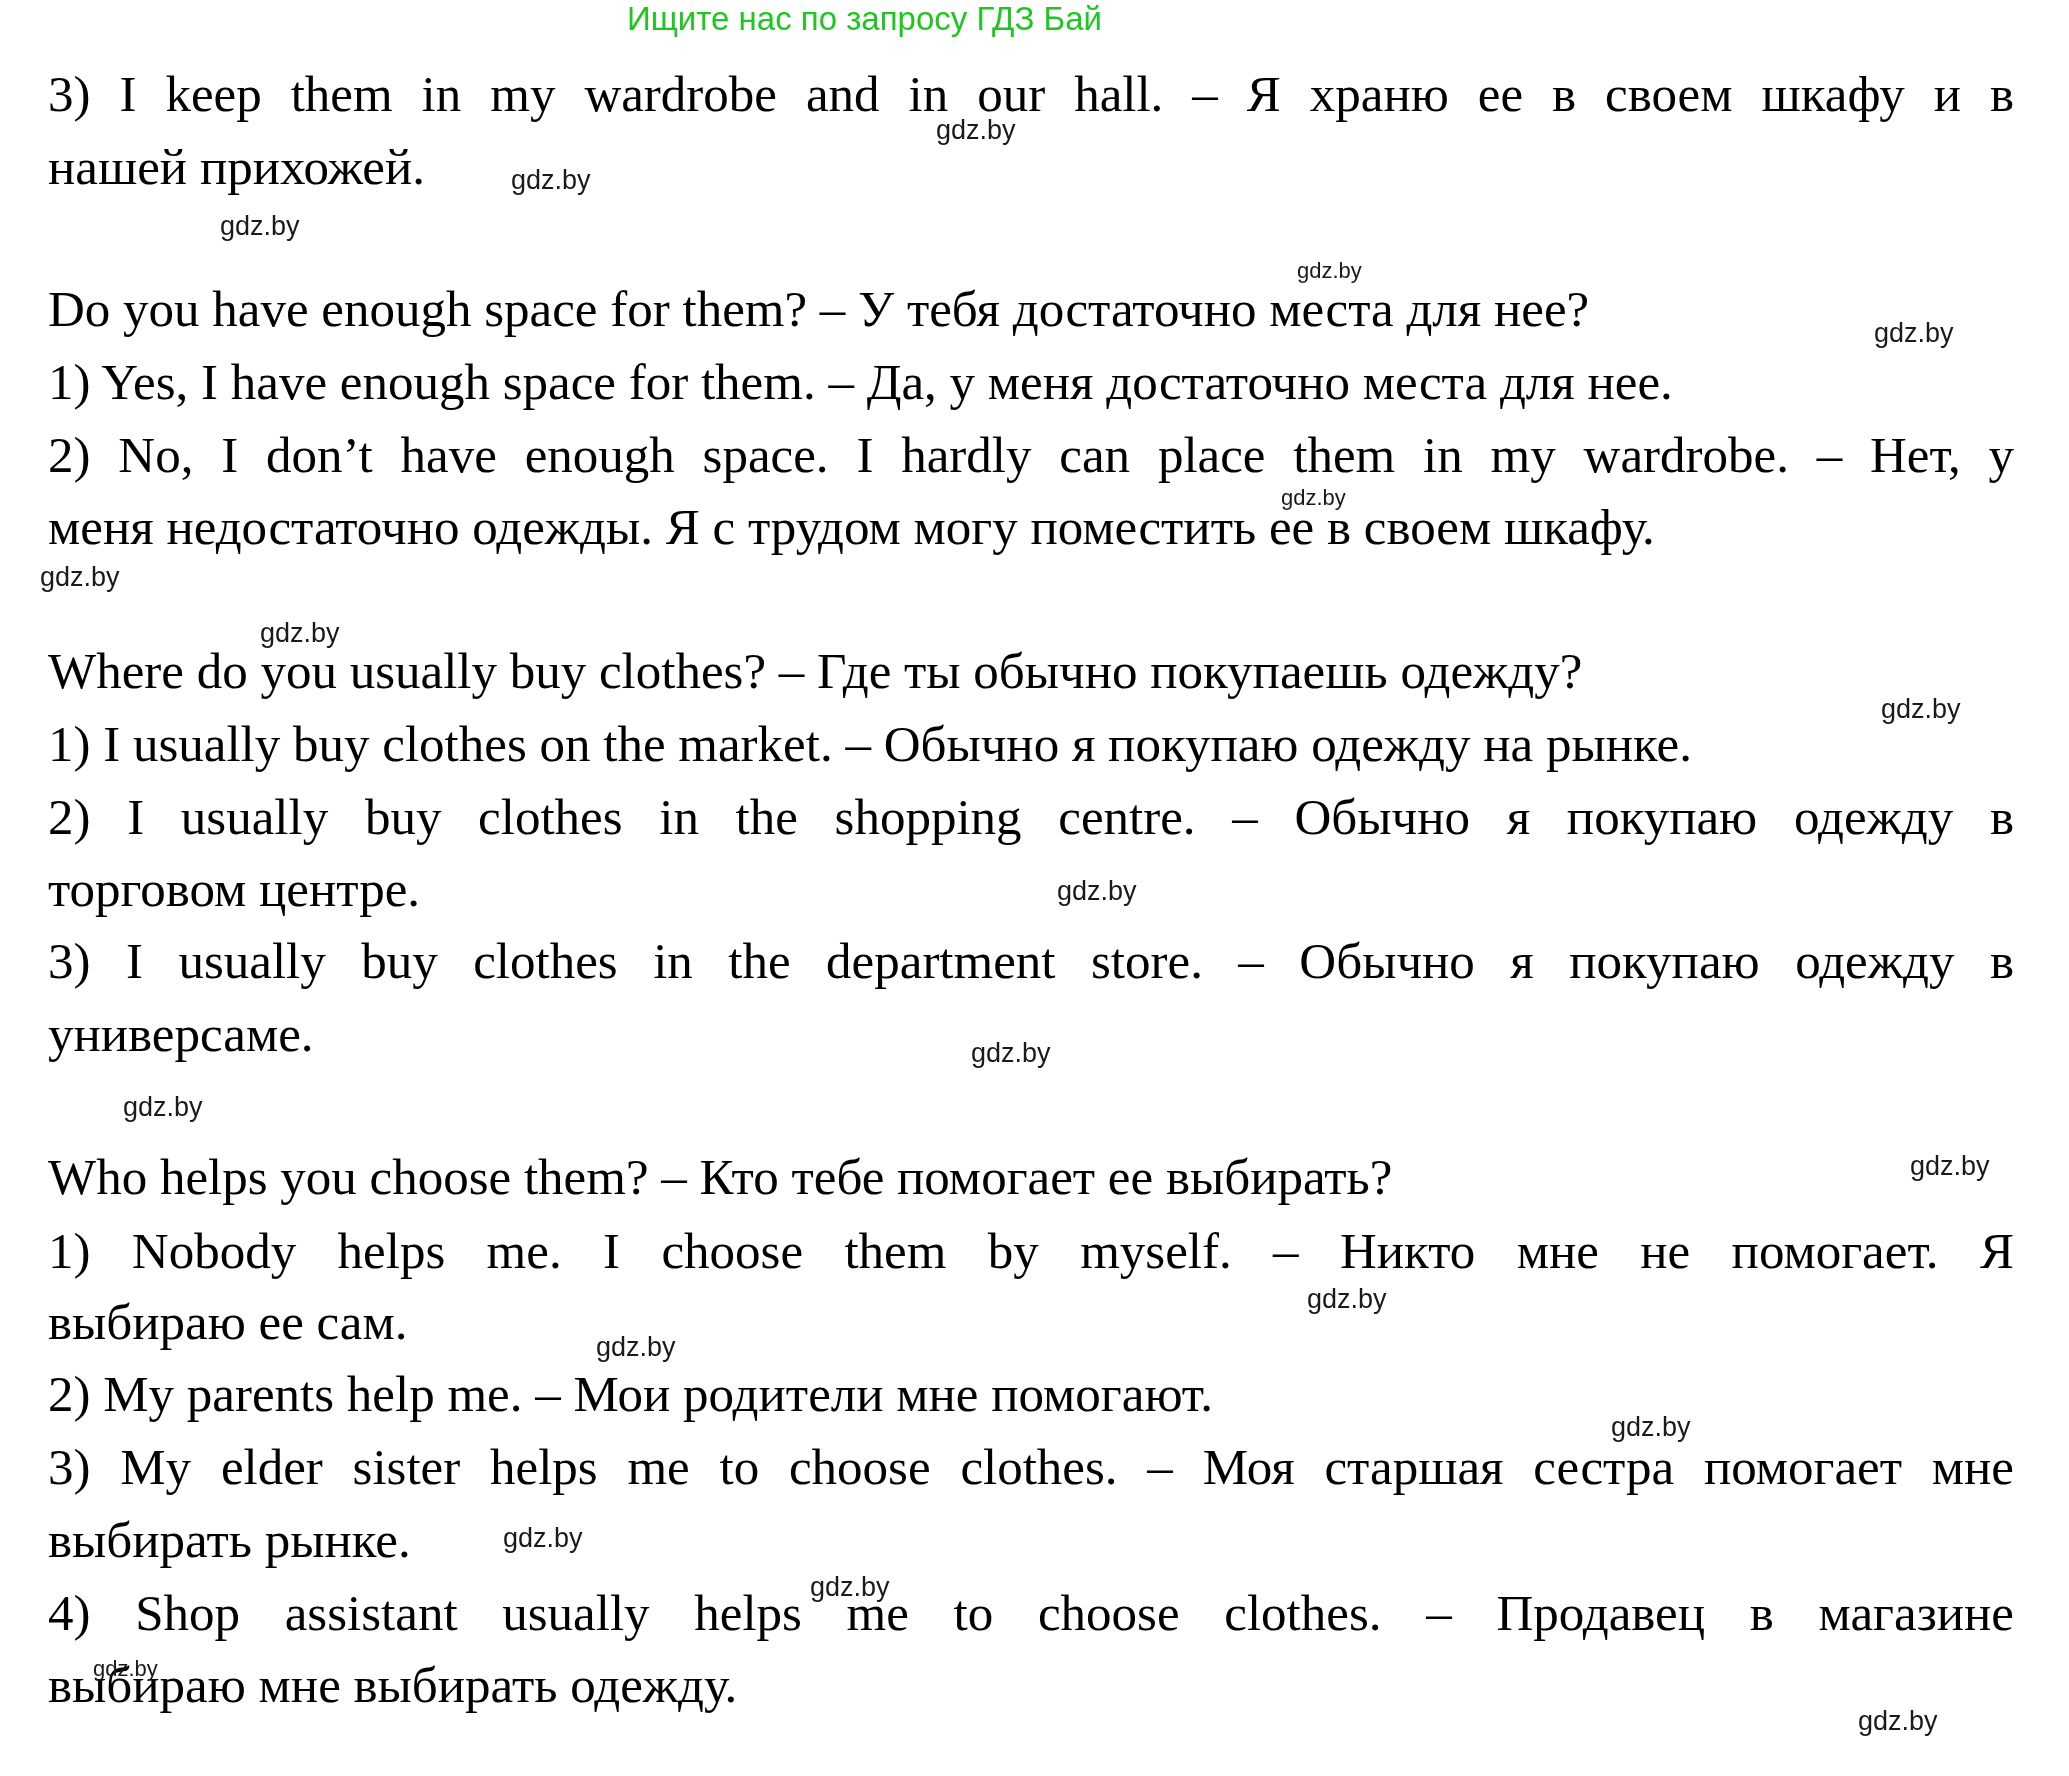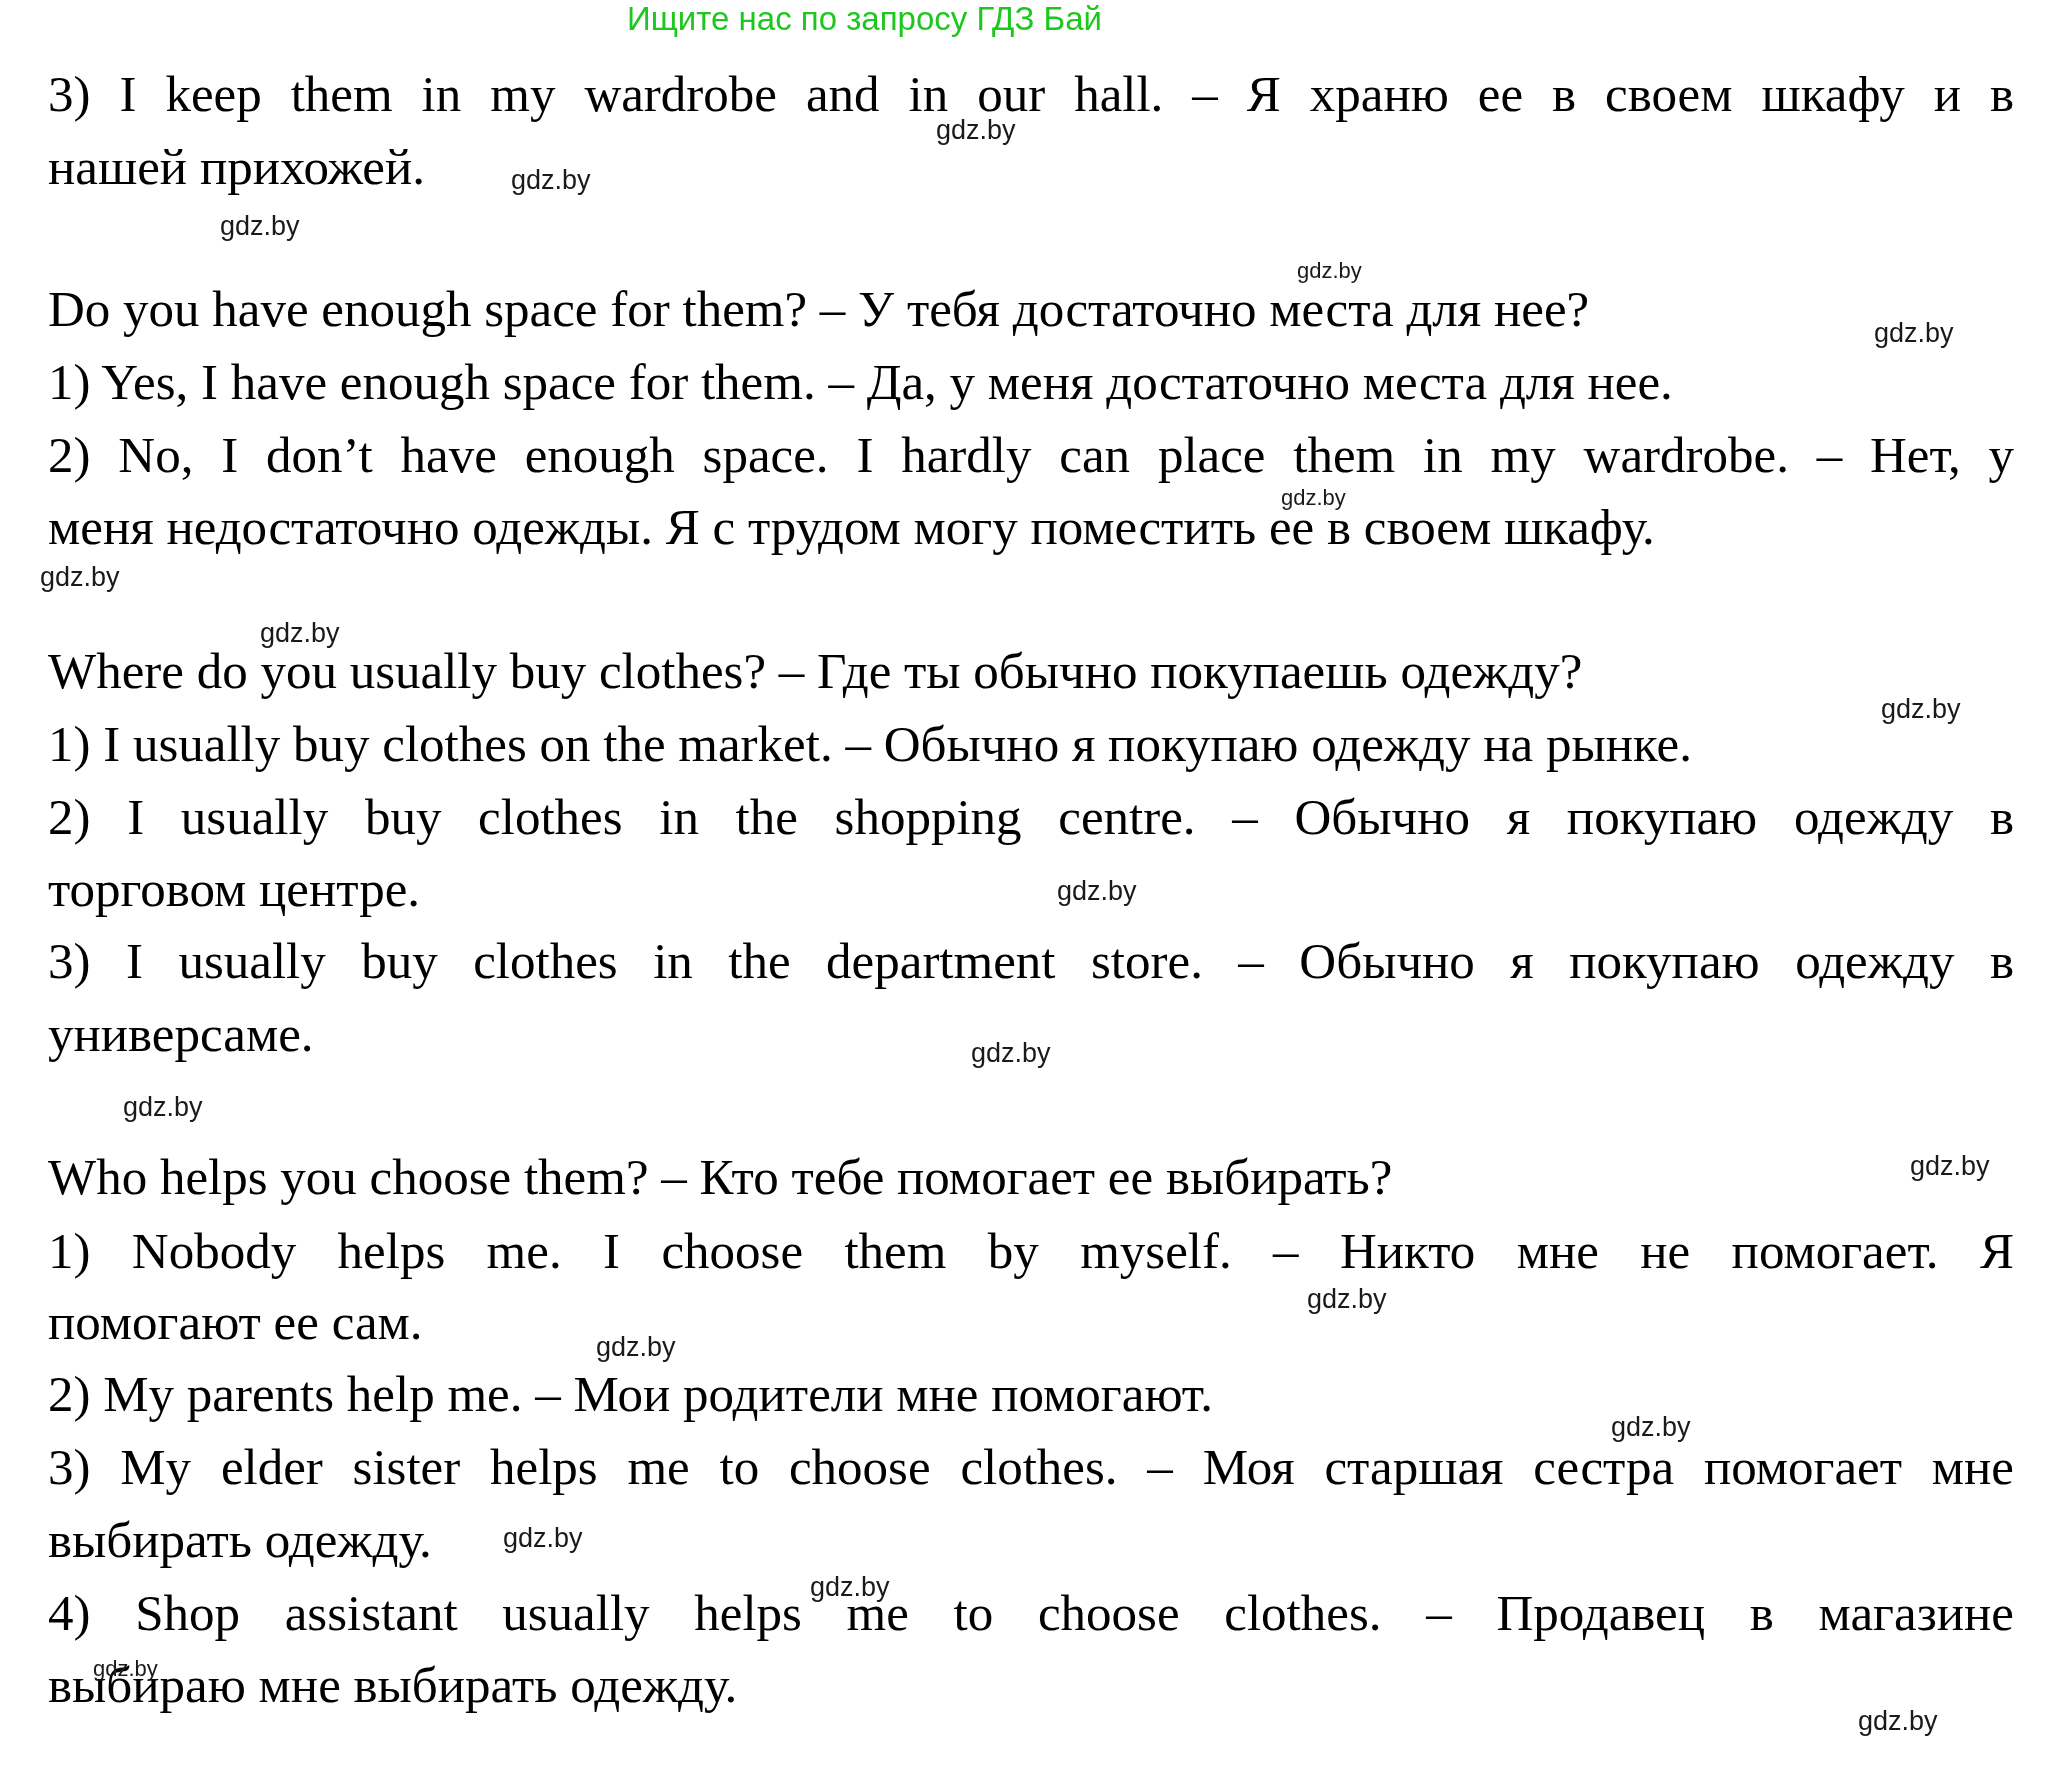--- a/index.html
+++ b/index.html
@@ -43,24 +43,24 @@
 
   <div class="line" style="top:641px">Where do you usually buy clothes? – Где ты обычно покупаешь одежду?</div>
   <div class="line" style="top:714px">1) I usually buy clothes on the market. – Обычно я покупаю одежду на рынке.</div>
   <div class="line justify" style="top:787px">2) I usually buy clothes in the shopping centre. – Обычно я покупаю одежду в</div>
   <div class="line" style="top:859px">торговом центре.</div>
   <div class="line justify" style="top:931px">3) I usually buy clothes in the department store. – Обычно я покупаю одежду в</div>
   <div class="line" style="top:1004px">универсаме.</div>
 
   <div class="line" style="top:1147px">Who helps you choose them? – Кто тебе помогает ее выбирать?</div>
   <div class="line justify" style="top:1221px">1) Nobody helps me. I choose them by myself. – Никто мне не помогает. Я</div>
-  <div class="line" style="top:1292px">помогают ее сам.</div>
+  <div class="line" style="top:1292px">выбираю ее сам.</div>
   <div class="line" style="top:1364px">2) My parents help me. – Мои родители мне помогают.</div>
   <div class="line justify" style="top:1437px">3) My elder sister helps me to choose clothes. – Моя старшая сестра помогает мне</div>
-  <div class="line" style="top:1510px">выбирать одежду.</div>
+  <div class="line" style="top:1510px">выбирать рынке.</div>
   <div class="line justify" style="top:1583px">4) Shop assistant usually helps me to choose clothes. – Продавец в магазине</div>
   <div class="line" style="top:1655px">выбираю мне выбирать одежду.</div>
 </div>
 
 <div class="wm" style="left:936px;top:115px">gdz.by</div>
 <div class="wm" style="left:511px;top:165px">gdz.by</div>
 <div class="wm" style="left:220px;top:211px">gdz.by</div>
 <div class="wm small" style="left:1297px;top:259px">gdz.by</div>
 <div class="wm" style="left:1874px;top:318px">gdz.by</div>
 <div class="wm small" style="left:1281px;top:486px">gdz.by</div>

